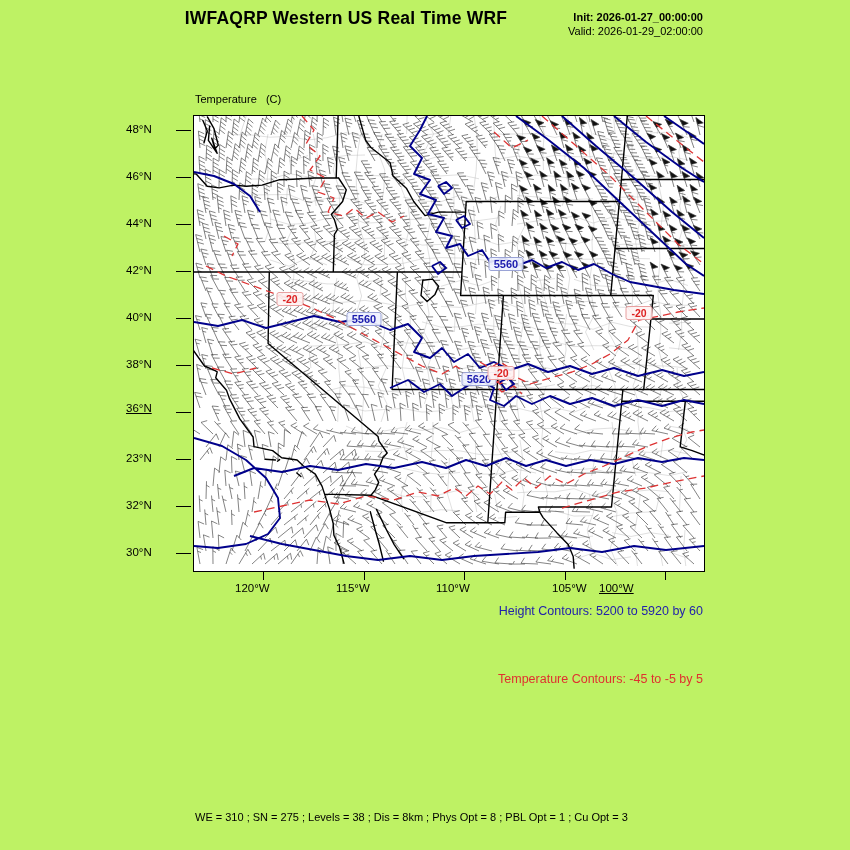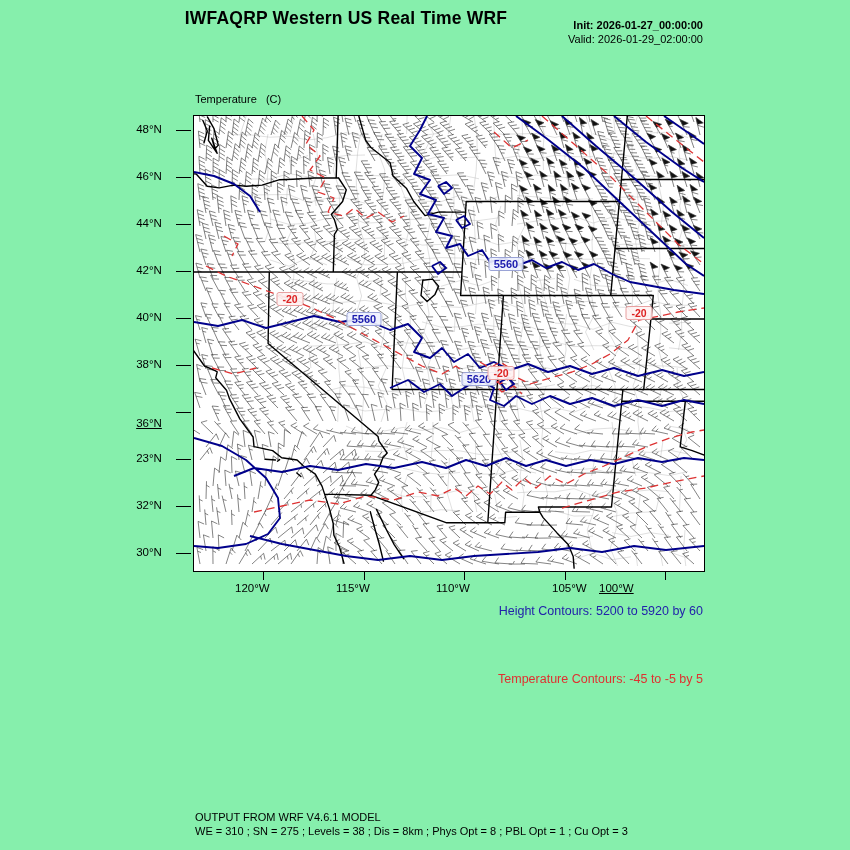--- a/index.html
+++ b/index.html
@@ -1,25 +1,25 @@
 <!DOCTYPE html>
 <html><head>
 <meta charset="utf-8">
 <style>
   html,body{margin:0;padding:0;background:#fff;}
-  .page{position:relative;width:850px;height:850px;background:#86efac;overflow:hidden;
+  .page{position:relative;width:850px;height:850px;background:#bef264;overflow:hidden;
         font-family:"Liberation Sans",sans-serif;color:#000;}
   .title{position:absolute;left:120px;top:8px;width:452px;text-align:center;
          font-size:17.5px;font-weight:bold;letter-spacing:.2px;}
   .runinfo{position:absolute;right:147px;top:10px;text-align:right;font-size:11px;line-height:14px;}
-  .runinfo .init{font-weight:bold;margin-top:8px;}
+  .runinfo .init{font-weight:bold;}
   .units{position:absolute;left:195px;top:63px;font-size:11px;line-height:14.5px;white-space:pre;}
   .mapwrap{position:absolute;left:193px;top:115px;width:510px;height:569px;text-decoration:underline;}
   .mapwrap svg{display:block;border:1.6px solid #000;background:#fff;}
-  .lat-label{position:absolute;width:46px;text-align:center;font-size:11.5px;}
+  .lat-label{position:absolute;width:46px;text-align:left;font-size:11.5px;}
   .lat-tick{position:absolute;height:1.4px;width:15px;background:#000;}
   .lon-tick{position:absolute;width:1.4px;height:8px;background:#000;}
   .lon-label{position:absolute;width:56px;text-align:left;font-size:11.5px;}
   .clegend{position:absolute;right:147px;text-align:right;font-size:12.5px;font-weight:500;}
   .footer{position:absolute;left:195px;top:810px;font-size:11px;line-height:14px;}
 </style>
 </head>
 <body>
 
 <div class="page">
@@ -66,21 +66,21 @@
       <div class="lat-label" style="left: 126px; top: 170px;">46°N</div>
       <div class="lat-tick" style="left: 176px; top: 177px;"></div>
       <div class="lat-label" style="left: 126px; top: 217px;">44°N</div>
       <div class="lat-tick" style="left: 176px; top: 224px;"></div>
       <div class="lat-label" style="left: 126px; top: 264px;">42°N</div>
       <div class="lat-tick" style="left: 176px; top: 271px;"></div>
       <div class="lat-label" style="left: 126px; top: 311px;">40°N</div>
       <div class="lat-tick" style="left: 176px; top: 318px;"></div>
       <div class="lat-label" style="left: 126px; top: 358px;">38°N</div>
       <div class="lat-tick" style="left: 176px; top: 365px;"></div>
-      <div class="lat-label" style="left: 126px; top: 417px; text-decoration: underline;">36°N</div>
+      <div class="lat-label" style="left: 126px; top: 402px; text-decoration: underline;">36°N</div>
       <div class="lat-tick" style="left: 176px; top: 412px;"></div>
       <div class="lat-label" style="left: 126px; top: 452px;">23°N</div>
       <div class="lat-tick" style="left: 176px; top: 459px;"></div>
       <div class="lat-label" style="left: 126px; top: 499px;">32°N</div>
       <div class="lat-tick" style="left: 176px; top: 506px;"></div>
       <div class="lat-label" style="left: 126px; top: 546px;">30°N</div>
       <div class="lat-tick" style="left: 176px; top: 553px;"></div>
     </div>
   <div id="lon-axis">
       <div class="lon-tick" style="left: 263px; top: 572px;"></div>
@@ -92,17 +92,16 @@
       <div class="lon-tick" style="left: 565px; top: 572px;"></div>
       <div class="lon-label" style="left: 552px; top: 582px;">105°W</div>
       <div class="lon-tick" style="left: 665px; top: 572px;"></div>
       <div class="lon-label" style="left: 599px; top: 582px; text-decoration: underline;">100°W</div>
     </div>
 
   <div class="clegend" style="top: 604px; color: rgb(34, 34, 170); padding-left: 40px;">Height Contours: 5200 to 5920 by 60</div>
   <div class="clegend" style="top: 631px; color: rgb(224, 48, 48); margin-top: 41px;">Temperature Contours: -45 to -5 by 5</div>
 
   <div class="footer">
-    <div>OUTPUT FROM WRF V4.6.1 MODEL</div>
     <div>WE = 310 ; SN = 275 ; Levels = 38 ; Dis = 8km ; Phys Opt = 8 ; PBL Opt = 1 ; Cu Opt = 3</div>
   </div>
 
 </div>
 
 </body></html>

